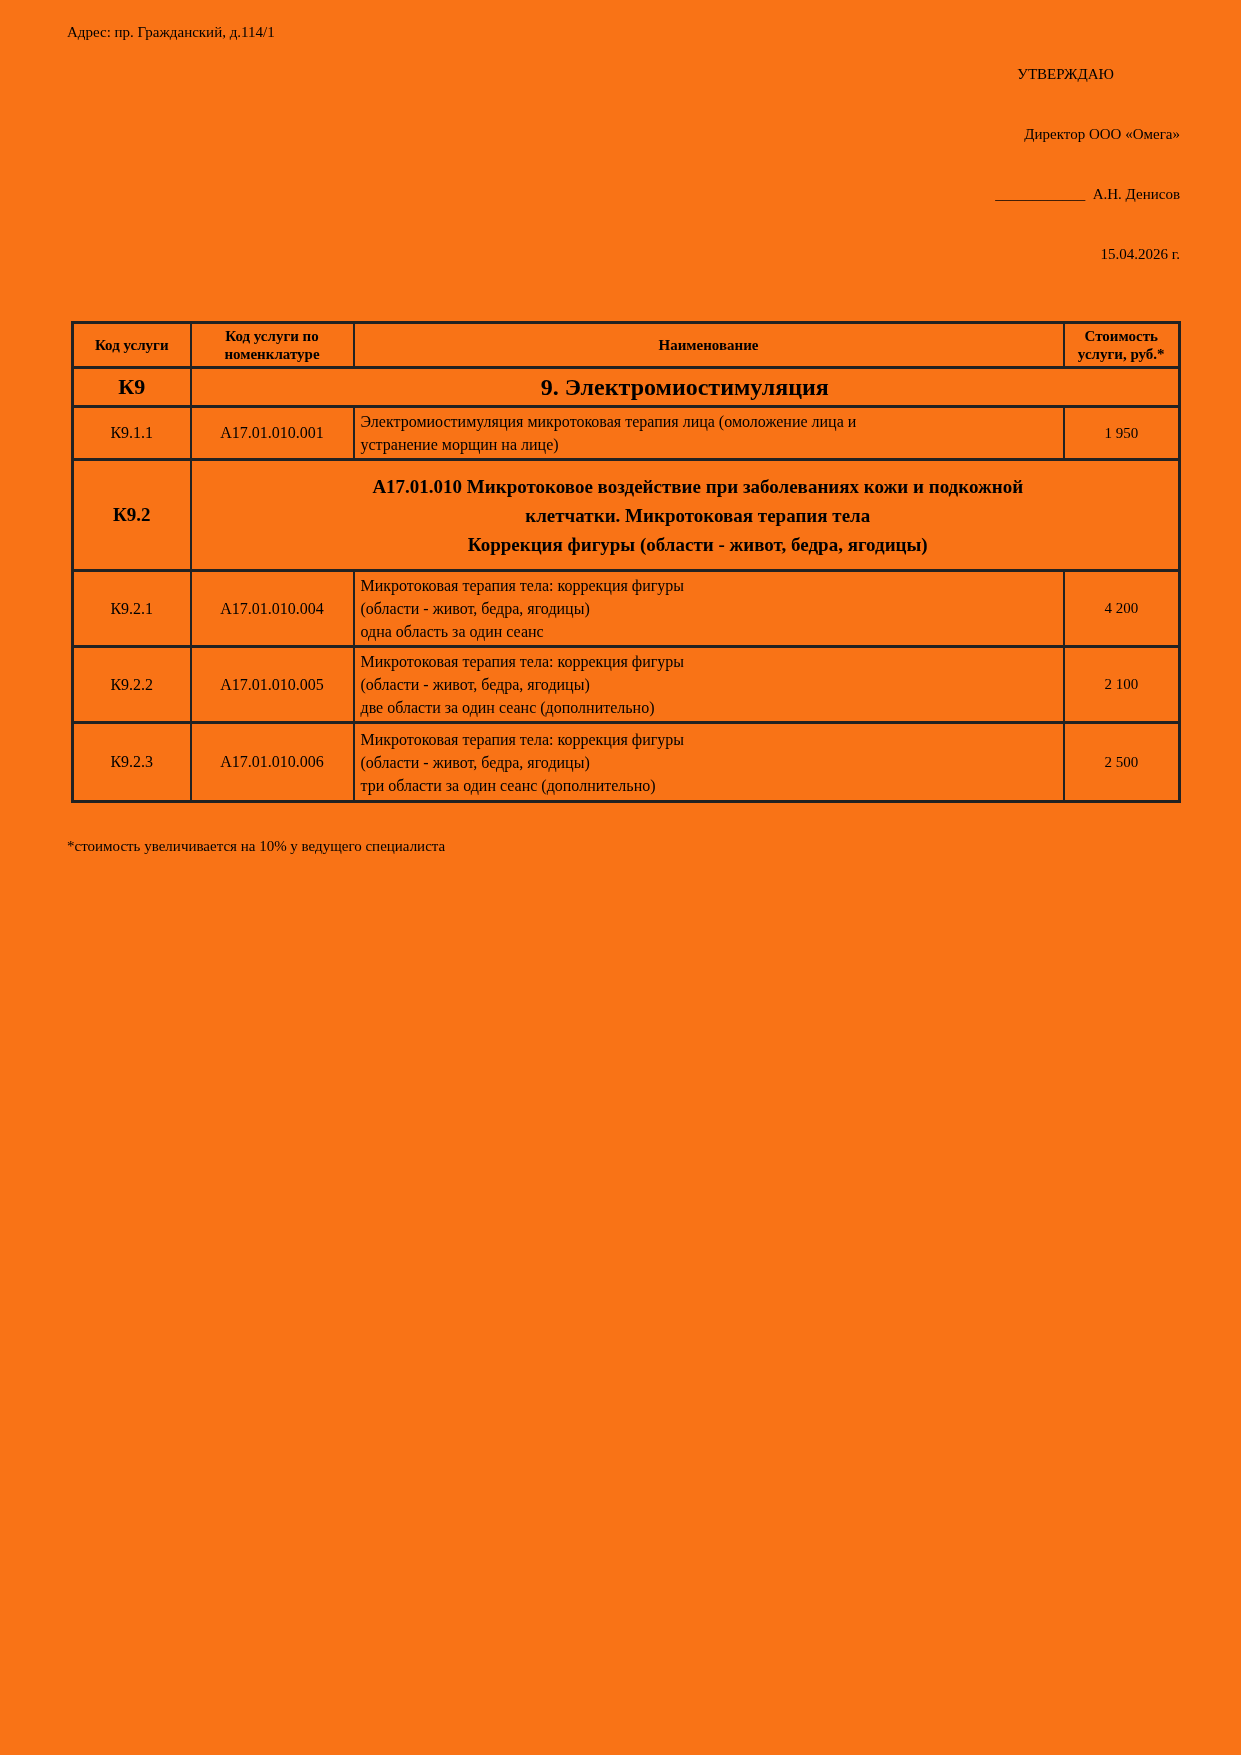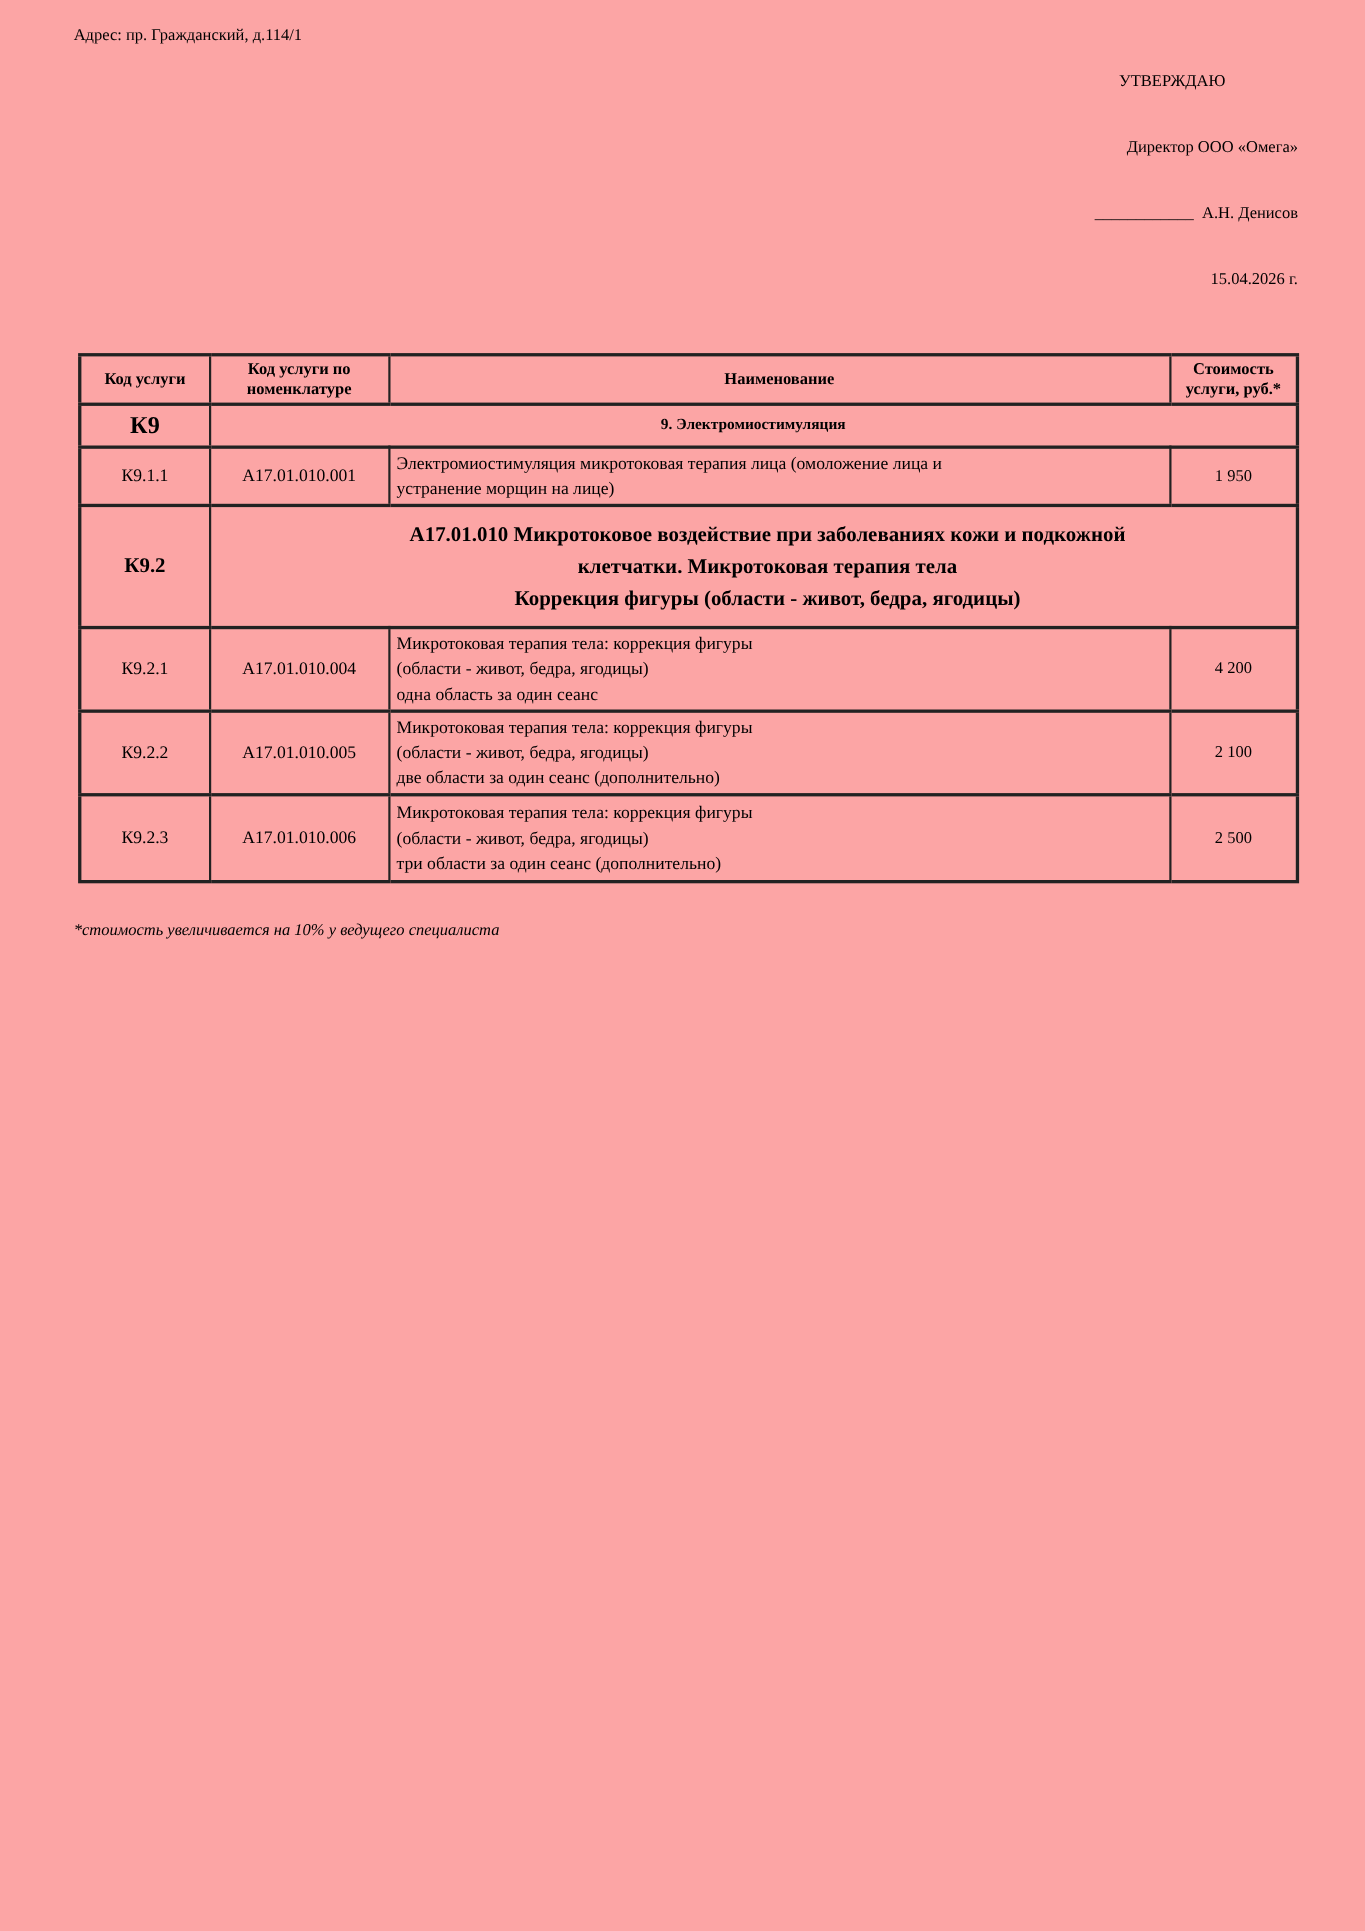--- a/index.html
+++ b/index.html
@@ -1,19 +1,19 @@
 <!DOCTYPE html>
 <html><head>
 <meta charset="utf-8">
 <style>
   html,body { margin:0; padding:0; background:#ffffff; }
   .page {
     position:relative;
     width:1241px; height:1755px;
-    background:#fca5a5;
+    background:#f97316;
     color:#000000;
     font-family:"Liberation Serif","DejaVu Serif",serif;
     overflow:hidden;
   }
   .address {
     position:absolute; left:67px; top:24px;
     font-size:15px;
   }
   .approval {
     position:absolute; top:24px; right:61px;
@@ -44,36 +44,36 @@
     text-align:center; white-space:pre-line;
     line-height:18px; height:38px;
   }
   .code-cell   { text-align:center; font-size:16px; }
   .nom-cell    { text-align:center; font-size:16px; }
   .name-cell   { text-align:left; font-size:16px; line-height:23px; white-space:pre-line; padding-left:9px; }
   .price-cell  { text-align:center; font-size:15px; }
 
   .section-row td { font-weight:bold; }
   .section-row .code-cell  { font-size:22px;font-family:Liberation Serif, serif; }
-  .section-row .title-cell { font-size:14px; text-align:center; height:32px; }
+  .section-row .title-cell { font-size:24px; text-align:center; height:32px; }
 
   .sub-row td { font-weight:bold; }
   .sub-row .title-cell { text-align:center; white-space:pre-line; }
   .row-k91 .code-cell  { font-size:18px; }
   .row-k91 .title-cell { font-size:18px; line-height:24px; height:46px; }
   .row-k92 .code-cell  { font-size:19px; }
   .row-k92 .title-cell { font-size:19px; line-height:29px; height:104px;padding-left:32px; }
 
   .row-item-2l td { height:45px; }
   .row-item-3l td { height:66px; }
   .row-last  td   { height:72px; }
 
   .notes {
     position:absolute; left:67px; top:834px;
-    font-size:15px; font-style:italic; line-height:25px;
+    font-size:15px; line-height:25px;
   }
 </style>
 </head>
 <body>
 
 <div class="page">
 
   <div class="address">Адрес: пр. Гражданский, д.114/1</div>
 
   <div class="approval">

